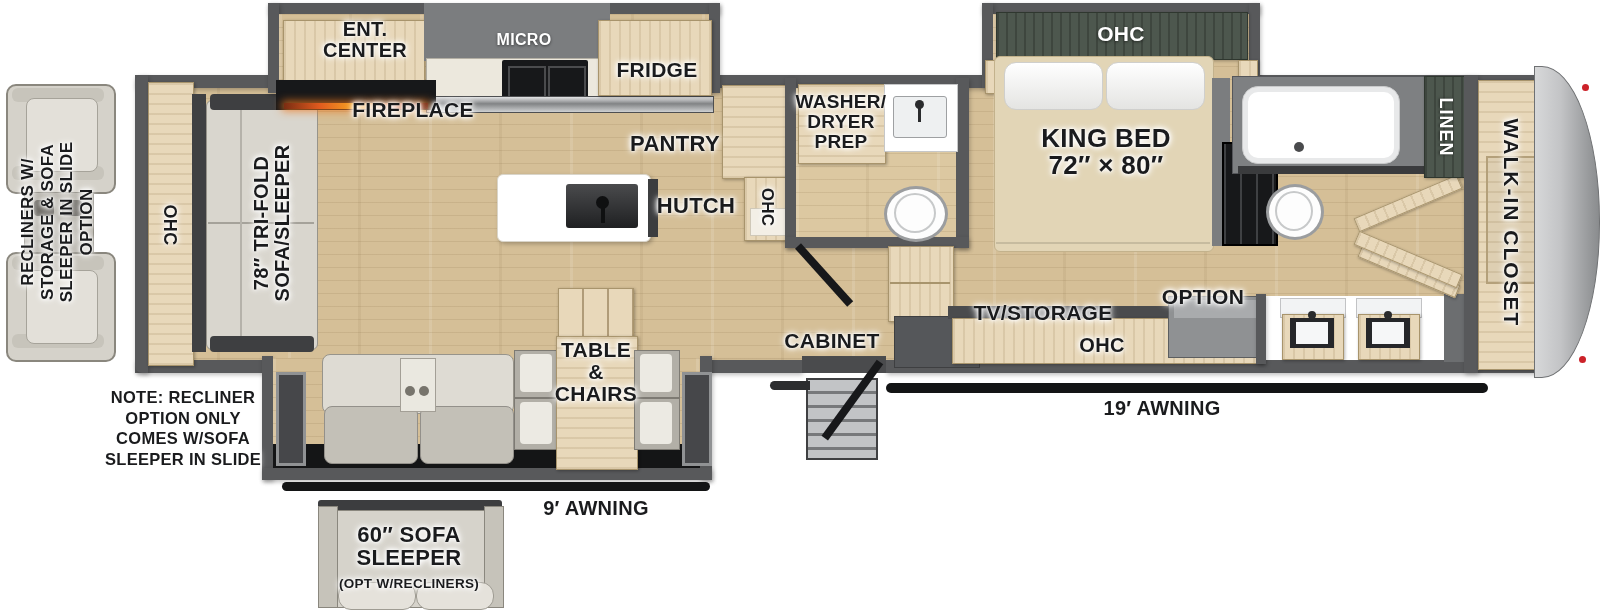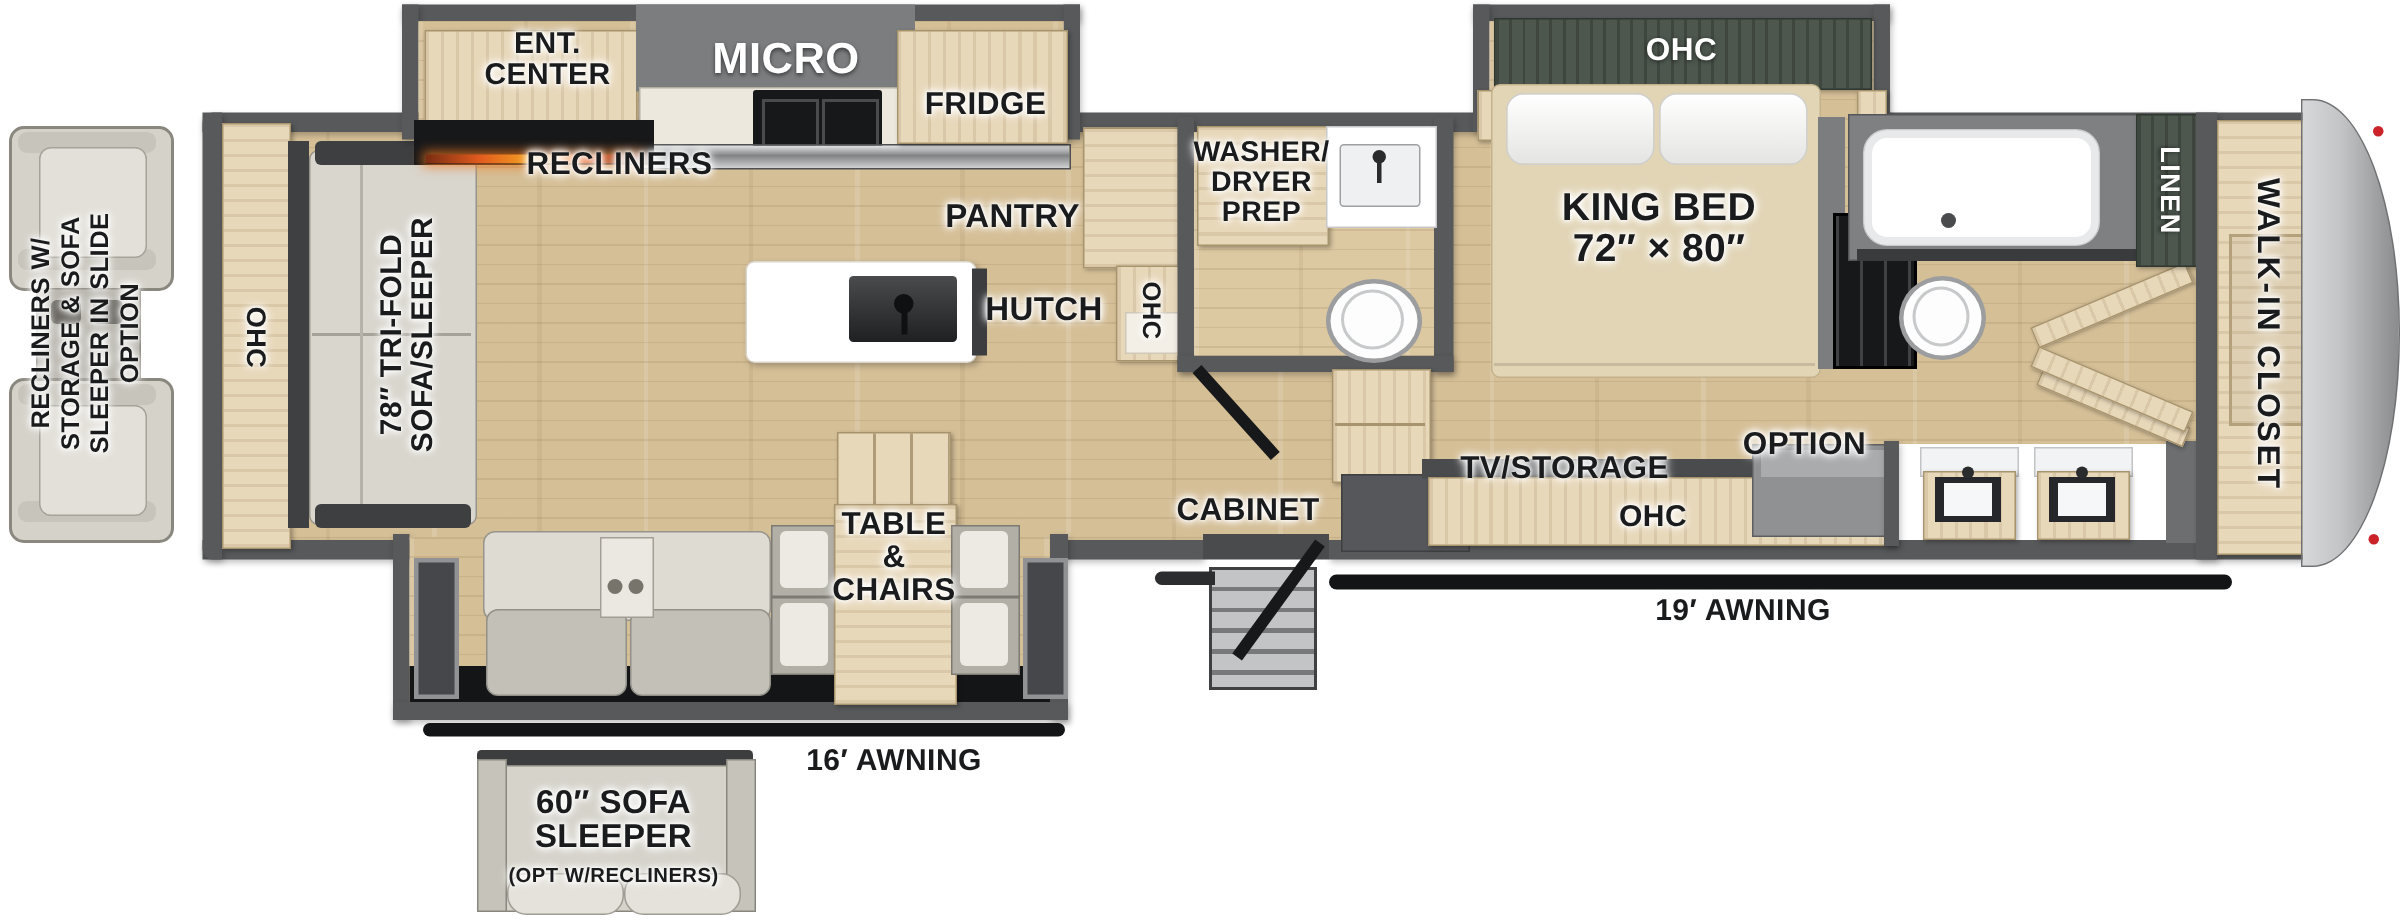--- a/index.html
+++ b/index.html
@@ -193,23 +193,23 @@
   <div class="abs" style="left:24px;top:192px;width:68px;height:60px;background:#b8b5ad;border:1px solid #8a877e"></div>
   <div class="abs" style="left:34px;top:200px;width:20px;height:16px;background:#63605a;border-radius:4px"></div>
   <div class="abs" style="left:62px;top:200px;width:20px;height:16px;background:#63605a;border-radius:4px"></div>
   <div class="abs" style="left:6px;top:252px;width:106px;height:106px;background:#d5d2ca;border:2px solid #8a877e;border-radius:10px"></div>
   <div class="abs" style="left:12px;top:256px;width:92px;height:14px;background:#c7c4bb;border-radius:6px"></div>
   <div class="abs" style="left:12px;top:334px;width:92px;height:14px;background:#c7c4bb;border-radius:6px"></div>
   <div class="abs" style="left:26px;top:270px;width:70px;height:72px;background:#e3e0d9;border:1px solid #a6a39a;border-radius:8px"></div>
 
   <div class="lbl" style="left:365px;top:40px;font-size:20px">ENT.
 CENTER</div>
-  <div class="lbl lblw" style="left:524px;top:40px;font-size:29px">MICRO</div>
+  <div class="lbl lblw" style="left:524px;top:40px;font-size:16px">MICRO</div>
   <div class="lbl" style="left:657px;top:70px;font-size:21px">FRIDGE</div>
-  <div class="lbl" style="left:413px;top:110px;font-size:21px">RECLINERS</div>
+  <div class="lbl" style="left:413px;top:110px;font-size:21px">FIREPLACE</div>
   <div class="lbl" style="left:675px;top:144px;font-size:22px">PANTRY</div>
   <div class="lbl" style="left:696px;top:206px;font-size:22px">HUTCH</div>
   <div class="lbl vrl" style="left:767px;top:207px;font-size:17px">OHC</div>
   <div class="lbl" style="left:841px;top:122px;font-size:19px">WASHER/
 DRYER
 PREP</div>
   <div class="lbl lblw" style="left:1121px;top:34px;font-size:21px">OHC</div>
   <div class="lbl" style="left:1106px;top:152px;font-size:26px">KING BED
 72″ × 80″</div>
   <div class="lbl lblw vrl" style="left:1446px;top:127px;font-size:18px;letter-spacing:1px">LINEN</div>
@@ -217,23 +217,27 @@
   <div class="lbl vrl" style="left:170px;top:225px;font-size:18px">OHC</div>
   <div class="lbl rot" style="left:272px;top:223px;font-size:20px;width:220px">78″ TRI-FOLD
 SOFA/SLEEPER</div>
   <div class="lbl" style="left:596px;top:372px;font-size:21px">TABLE
 &amp;
 CHAIRS</div>
   <div class="lbl" style="left:832px;top:341px;font-size:21px">CABINET</div>
   <div class="lbl" style="left:1043px;top:313px;font-size:21px">TV/STORAGE</div>
   <div class="lbl" style="left:1203px;top:297px;font-size:21px">OPTION</div>
   <div class="lbl" style="left:1102px;top:345px;font-size:20px">OHC</div>
-  <div class="lbl" style="left:596px;top:508px;font-size:20px">16′ AWNING</div>
+  <div class="lbl" style="left:596px;top:508px;font-size:20px">9′ AWNING</div>
   <div class="lbl" style="left:1162px;top:408px;font-size:20px">19′ AWNING</div>
   <div class="lbl rot" style="left:57px;top:222px;font-size:17px;width:270px;line-height:1.15">RECLINERS W/
 STORAGE &amp; SOFA
 SLEEPER IN SLIDE
 OPTION</div>
+  <div class="lbl" style="left:183px;top:428px;font-size:16.5px;line-height:1.25">NOTE: RECLINER
+OPTION ONLY
+COMES W/SOFA
+SLEEPER IN SLIDE</div>
   <div class="lbl" style="left:409px;top:546px;font-size:22px">60″ SOFA
 SLEEPER</div>
   <div class="lbl" style="left:409px;top:584px;font-size:13.5px">(OPT W/RECLINERS)</div>
 
 </div>
 
 </body></html>

